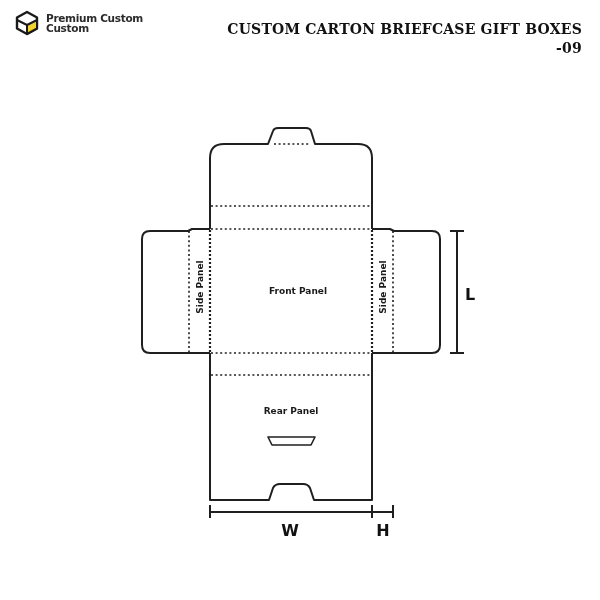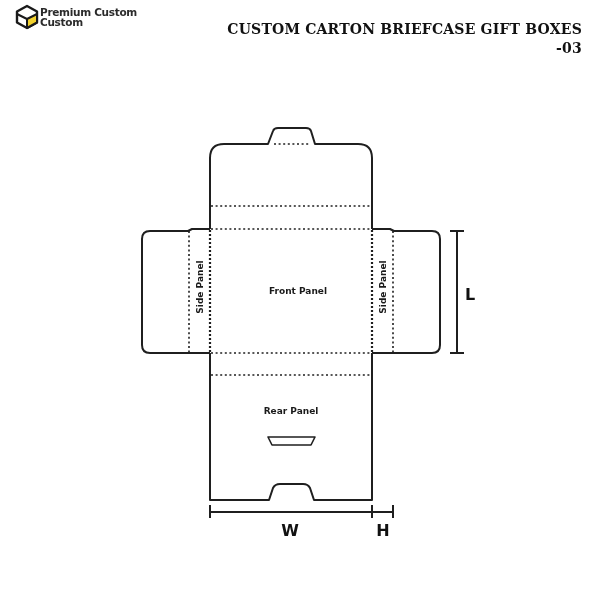--- a/index.html
+++ b/index.html
@@ -1,17 +1,17 @@
 <!DOCTYPE html>
 <html><head>
 <meta charset="utf-8">
 <style>
   html, body { margin:0; padding:0; background:#ffffff; }
   body { width:600px; height:600px; position:relative; overflow:hidden; font-family:"Liberation Sans", sans-serif; }
-  .logo { position:absolute; left:14px; top:4px; display:flex; align-items:center; }
+  .logo { position:absolute; left:14px; top:10px; display:flex; align-items:center; gap:6px; }
   .logo-text { font-family:"DejaVu Sans", sans-serif; font-weight:bold; font-size:10.5px; line-height:10px; color:#2b2b2b; letter-spacing:-0.3px; }
   .title { position:absolute; right:18px; top:20px; text-align:right; font-family:"DejaVu Serif", serif; font-weight:bold; font-size:14px; line-height:19px; color:#111; letter-spacing:0.2px; }
   svg.dieline { position:absolute; left:0; top:0; }
   .lbl { font-family:"DejaVu Sans", sans-serif; font-size:9px; font-weight:bold; fill:#1a1a1a; }
   .dim { font-family:"DejaVu Sans", sans-serif; font-size:16px; font-weight:bold; fill:#111; }
 </style>
 </head>
 <body>
 
 <div class="logo">
@@ -21,21 +21,21 @@
     <path d="M3 10 L13 15" stroke="#1a1a1a" stroke-width="2" fill="none"></path>
   </svg>
   <div class="logo-text">
     <div>Premium Custom</div>
     <div>Custom</div>
   </div>
 </div>
 
 <div class="title">
   <div>CUSTOM CARTON BRIEFCASE GIFT BOXES</div>
-  <div>-03</div>
+  <div>-09</div>
 </div>
 
 <svg class="dieline" width="600" height="600" viewBox="0 0 600 600">
   <g fill="none" stroke="#1f1f1f" stroke-width="2" stroke-linejoin="round">
 
     <path d="M210 229 L210 158 Q210 144 224 144 L268 144 L273 131 Q274 128 278 128 L306 128 Q310 128 311 131 L315 144 L358 144 Q372 144 372 158 L372 229"></path>
 
     <path d="M372 229 L390 229 L394 231 L432 231 Q440 231 440 239 L440 345 Q440 353 432 353 L372 353"></path>
 
     <path d="M210 229 L192 229 L188 231 L150 231 Q142 231 142 239 L142 345 Q142 353 150 353 L210 353"></path>

